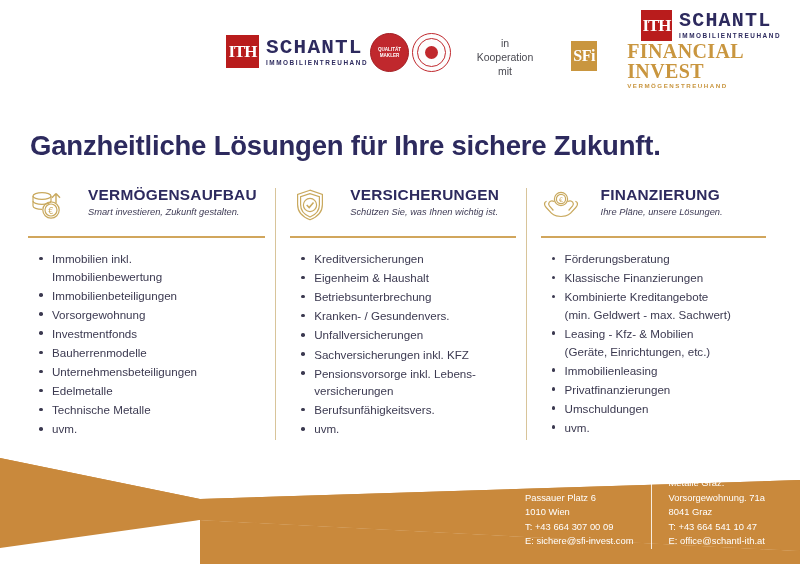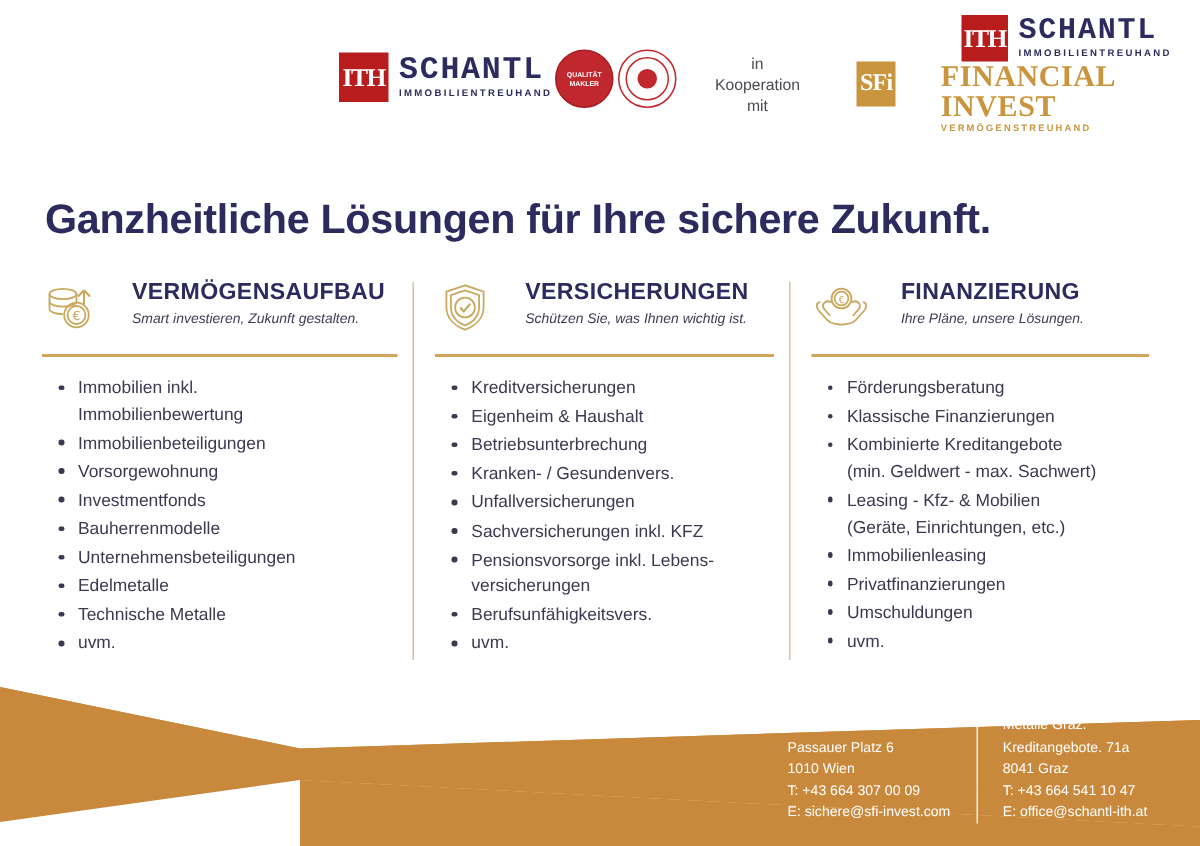--- a/index.html
+++ b/index.html
@@ -290,20 +290,20 @@
   <div class="footer-text">
     <div class="office">
       <span class="ln">Office Wien:</span>
       <span class="ln">Passauer Platz 6</span>
       <span class="ln">1010 Wien</span>
       <span class="ln">T: +43 664 307 00 09</span>
       <span class="ln">E: sichere@sfi-invest.com</span>
     </div>
     <div class="office office-graz">
       <span class="ln">Metalle Graz:</span>
-      <span class="ln">Kreditangebote. 71a</span>
+      <span class="ln">Vorsorgewohnung. 71a</span>
       <span class="ln">8041 Graz</span>
       <span class="ln">T: +43 664 541 10 47</span>
       <span class="ln">E: office@schantl-ith.at</span>
     </div>
   </div>
 
 </div>
 
 </body></html>

